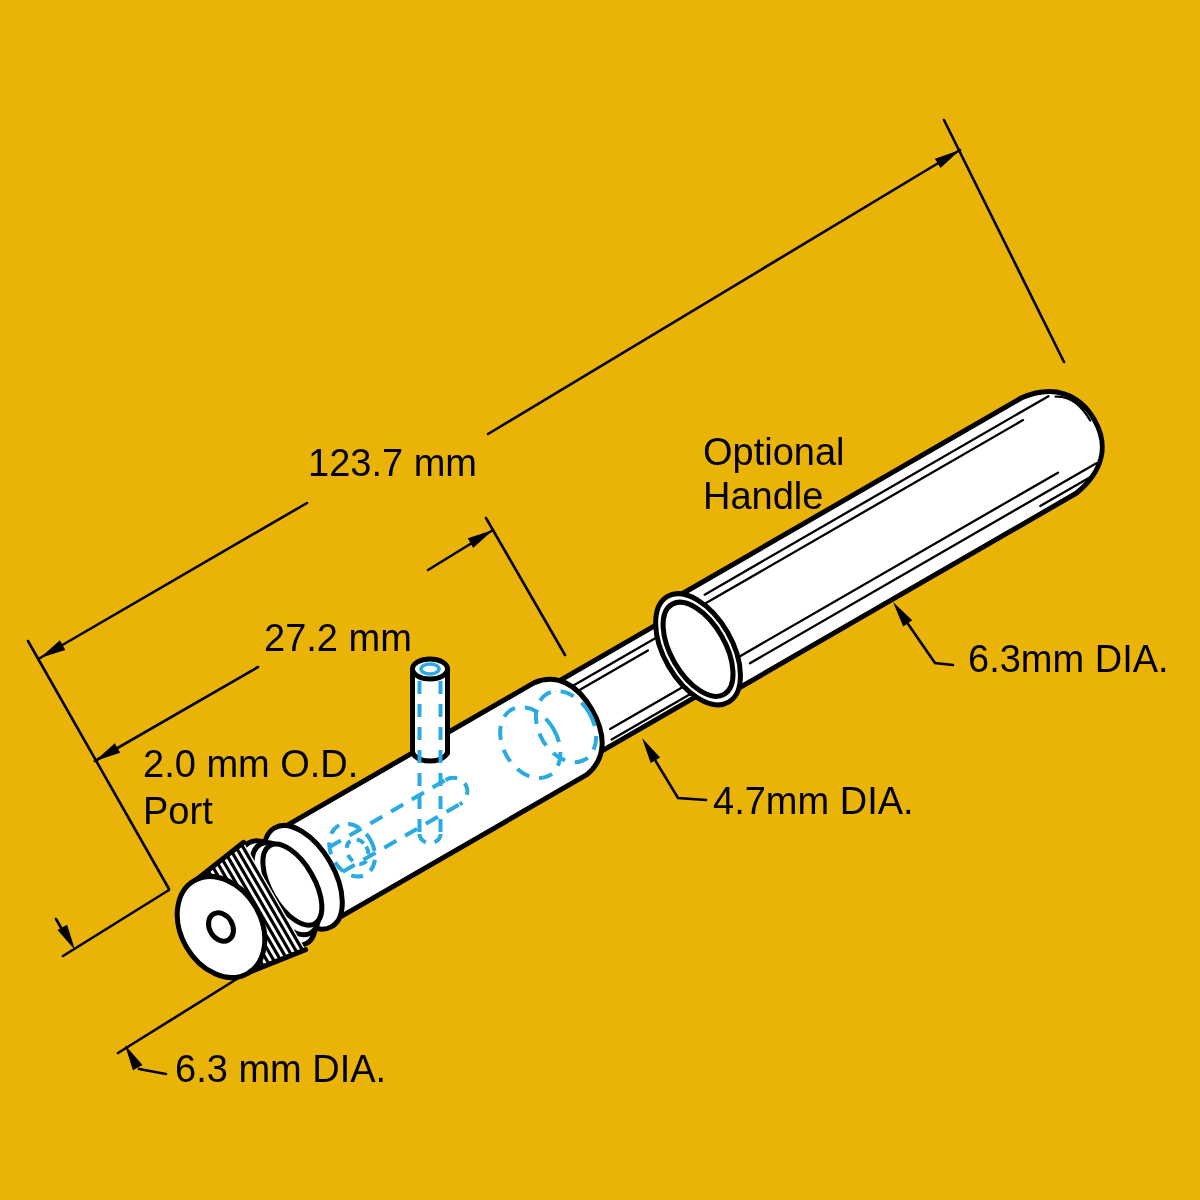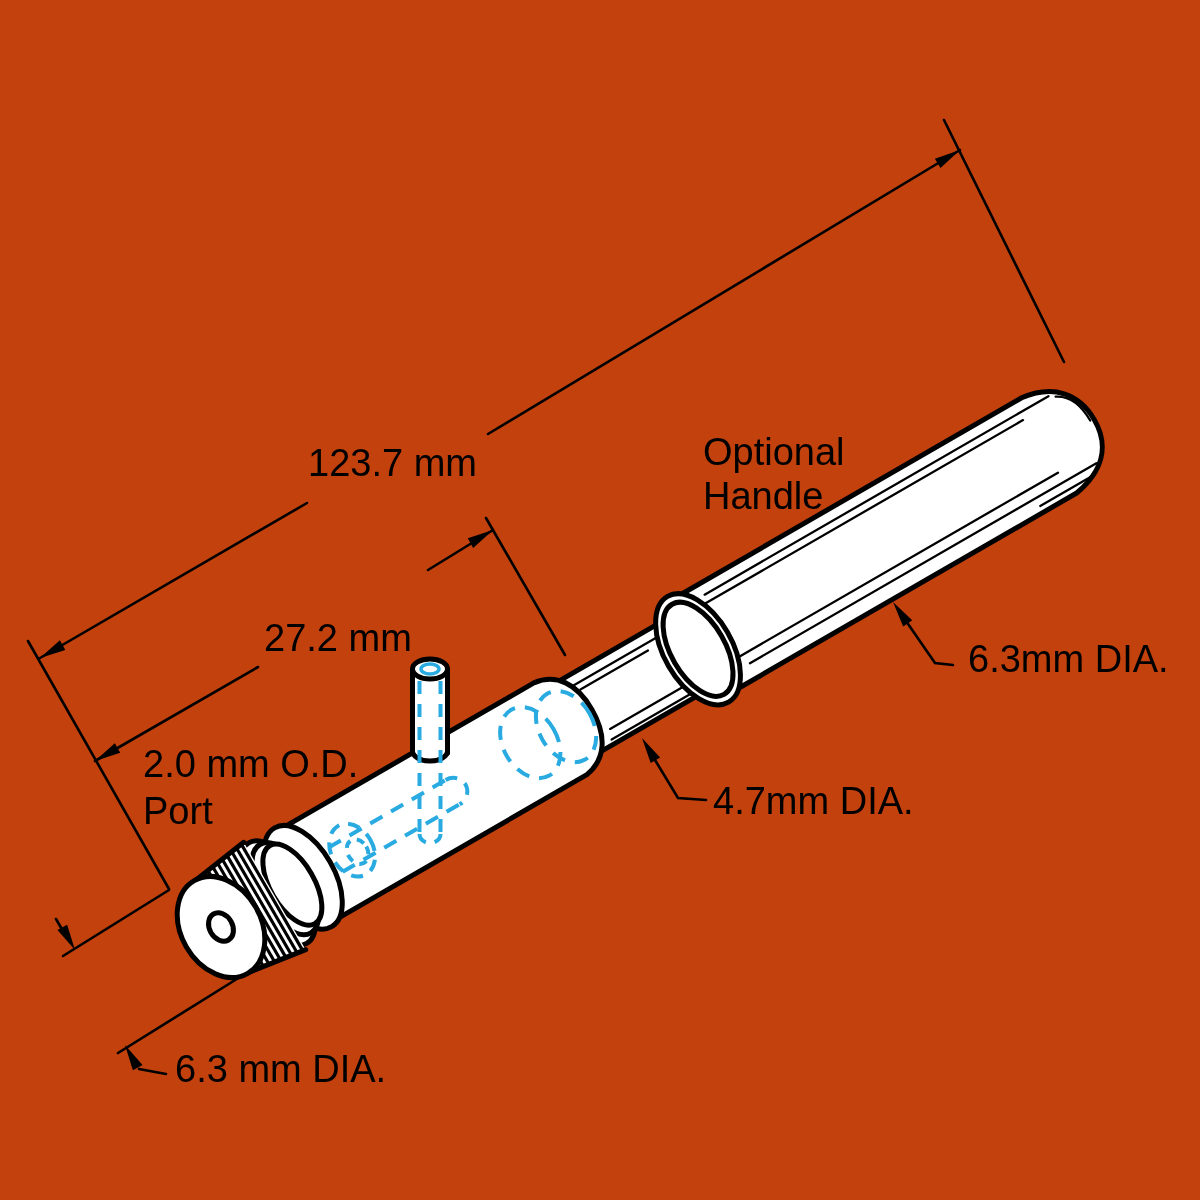--- a/index.html
+++ b/index.html
@@ -1,16 +1,16 @@
 <!DOCTYPE html>
 <html><head>
 <meta charset="utf-8">
 <style>
   html,body{margin:0;padding:0;background:#fff;}
-  .stage{width:1200px;height:1200px;position:relative;background:#c2410c;overflow:hidden;}
+  .stage{width:1200px;height:1200px;position:relative;background:#eab308;overflow:hidden;}
   svg{display:block;}
   text{font-family:"Liberation Sans","DejaVu Sans",sans-serif;font-size:38px;fill:#000;}
   .outline{fill:#fff;stroke:#000;stroke-width:5;stroke-linejoin:round;}
   .edge{fill:none;stroke:#000;stroke-width:5;stroke-linecap:round;}
   .thin{fill:none;stroke:#000;stroke-width:2.3;stroke-linecap:round;}
   .rib{fill:none;stroke:#000;stroke-width:3.2;}
   .dim{fill:none;stroke:#000;stroke-width:2.6;stroke-linecap:round;}
   .ah{fill:#000;stroke:none;}
   .hid{fill:none;stroke-width:4;}
 </style>

